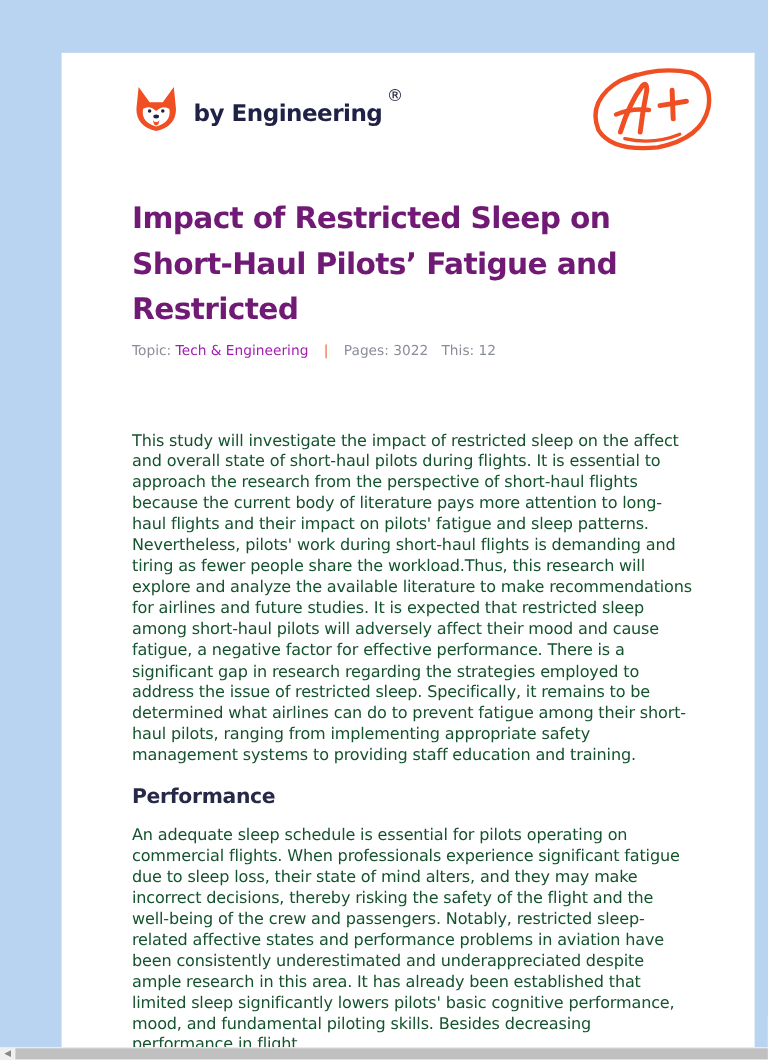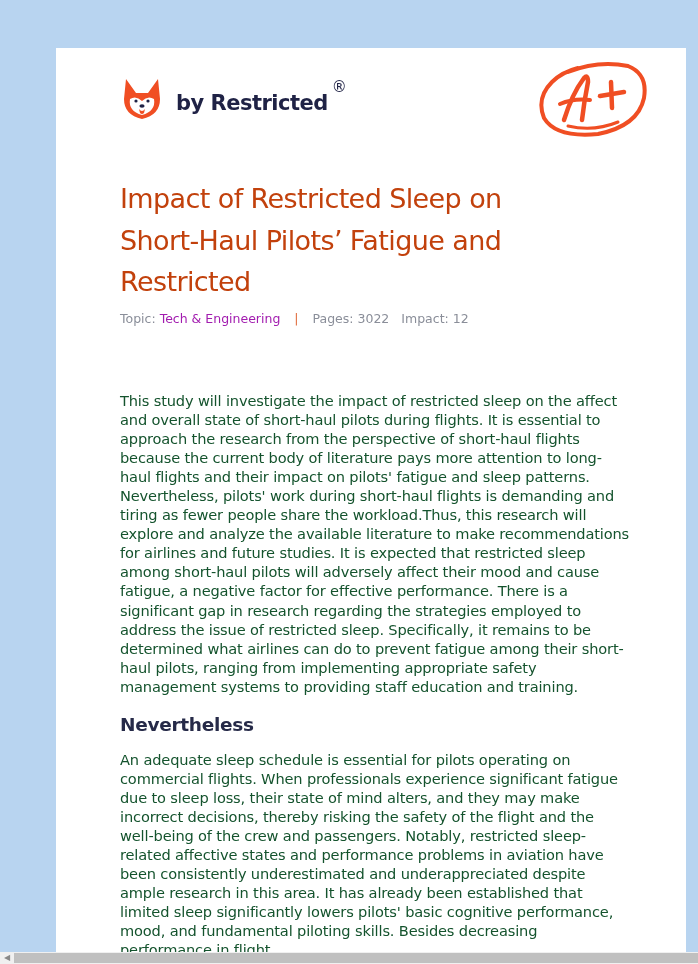--- a/index.html
+++ b/index.html
@@ -16,22 +16,22 @@
   .logo { position:absolute; left:66px; top:28px; height:46px; display:flex; align-items:center; }
   .logo svg { display:block; }
   .logo-text {
     margin-left:14px; font-family:"DejaVu Sans", sans-serif; font-weight:bold;
     font-size:21px; color:#1f2245; letter-spacing:-0.5px; margin-top:8px;
   }
   .logo-reg { font-size:15px; position:relative; top:-12px; margin-left:4px; font-weight:normal; color:#1f2245; }
   .grade { position:absolute; left:482px; top:10px; }
   .title {
     position:absolute; left:64px; top:130px; width:500px;
-    font-family:"DejaVu Sans", sans-serif; font-weight:normal; font-size:27px;
-    line-height:41.5px; color:#c2410c; letter-spacing:-0.6px; margin:0;
+    font-family:"DejaVu Sans", sans-serif; font-weight:bold; font-size:27px;
+    line-height:41.5px; color:#701a75; letter-spacing:-0.6px; margin:0;
   }
   .meta {
     position:absolute; left:64px; top:263px; font-size:12.5px; color:#8a8e99;
     font-family:"DejaVu Sans", sans-serif; white-space:nowrap;
   }
   .meta .val { color:#a21caf; }
   .meta .sep { color:#e06a3a; margin:0 10px; }
   .meta .gap { margin-left:8px; }
   .h2 {
     position:absolute; left:64px; font-family:"DejaVu Sans", sans-serif;
@@ -60,21 +60,21 @@
 
   <div class="logo">
     <svg width="40" height="44" viewBox="0 0 40 44">
       <path d="M4 2 L14 16 L26 16 L36 2 L38 22 Q38 38 20 42 Q2 38 2 22 Z" fill="#f04e23"></path>
       <path d="M8 22 Q14 18 20 24 Q26 18 32 22 Q34 34 20 38 Q6 34 8 22 Z" fill="#ffffff"></path>
       <circle cx="14" cy="24" r="1.6" fill="#1f2245"></circle>
       <circle cx="26" cy="24" r="1.6" fill="#1f2245"></circle>
       <ellipse cx="20" cy="29" rx="2.6" ry="1.8" fill="#1f2245"></ellipse>
       <path d="M17 32 Q20 36 23 32 L22 36 Q20 38 18 36 Z" fill="#f04e23"></path>
     </svg>
-    <span class="logo-text">by Restricted</span>
+    <span class="logo-text">by Engineering</span>
     <span class="logo-reg">®</span>
   </div>
 
   <div class="grade">
     <svg width="112" height="84" viewBox="0 0 112 84">
       <path d="M30 14 Q60 2 90 8 Q110 16 106 40 Q100 68 60 76 Q18 80 6 60 Q-2 40 14 24 Q24 14 40 10" fill="none" stroke="#f04e23" stroke-width="4" stroke-linecap="round"></path>
       <path d="M26 62 Q34 36 46 20 Q50 16 50 24 Q46 44 44 62" fill="none" stroke="#f04e23" stroke-width="4.5" stroke-linecap="round"></path>
       <path d="M22 46 Q36 40 52 42" fill="none" stroke="#f04e23" stroke-width="4" stroke-linecap="round"></path>
       <path d="M62 38 L86 34" fill="none" stroke="#f04e23" stroke-width="4.5" stroke-linecap="round"></path>
       <path d="M73 24 L74 50" fill="none" stroke="#f04e23" stroke-width="4.5" stroke-linecap="round"></path>
@@ -87,26 +87,26 @@
     <span>Short-Haul Pilots’ Fatigue and</span><br>
     <span>Restricted</span>
   </h1>
 
   <div class="meta">
     <span>Topic:</span>
     <span class="val">Tech &amp; Engineering</span>
     <span class="sep">|</span>
     <span>Pages:</span>
     <span>3022</span>
-    <span class="gap">Impact:</span>
+    <span class="gap">This:</span>
     <span>12</span>
   </div>
 
   <p class="para" style="top:343px;">This study will investigate the impact of restricted sleep on the affect and overall state of short-haul pilots during flights. It is essential to approach the research from the perspective of short-haul flights because the current body of literature pays more attention to long-haul flights and their impact on pilots' fatigue and sleep patterns. Nevertheless, pilots' work during short-haul flights is demanding and tiring as fewer people share the workload.Thus, this research will explore and analyze the available literature to make recommendations for airlines and future studies. It is expected that restricted sleep among short-haul pilots will adversely affect their mood and cause fatigue, a negative factor for effective performance. There is a significant gap in research regarding the strategies employed to address the issue of restricted sleep. Specifically, it remains to be determined what airlines can do to prevent fatigue among their short-haul pilots, ranging from implementing appropriate safety management systems to providing staff education and training.</p>
 
-  <h2 class="h2" style="top:666px;">Nevertheless</h2>
+  <h2 class="h2" style="top:666px;">Performance</h2>
   <p class="para" style="top:702px;">An adequate sleep schedule is essential for pilots operating on commercial flights. When professionals experience significant fatigue due to sleep loss, their state of mind alters, and they may make incorrect decisions, thereby risking the safety of the flight and the well-being of the crew and passengers. Notably, restricted sleep-related affective states and performance problems in aviation have been consistently underestimated and underappreciated despite ample research in this area. It has already been established that limited sleep significantly lowers pilots' basic cognitive performance, mood, and fundamental piloting skills. Besides decreasing performance in flight</p>
 </div>
 
 <div class="hscroll">
   <span class="arrow">◀</span>
   <div class="thumb"></div>
 </div>
 
 </body></html>

